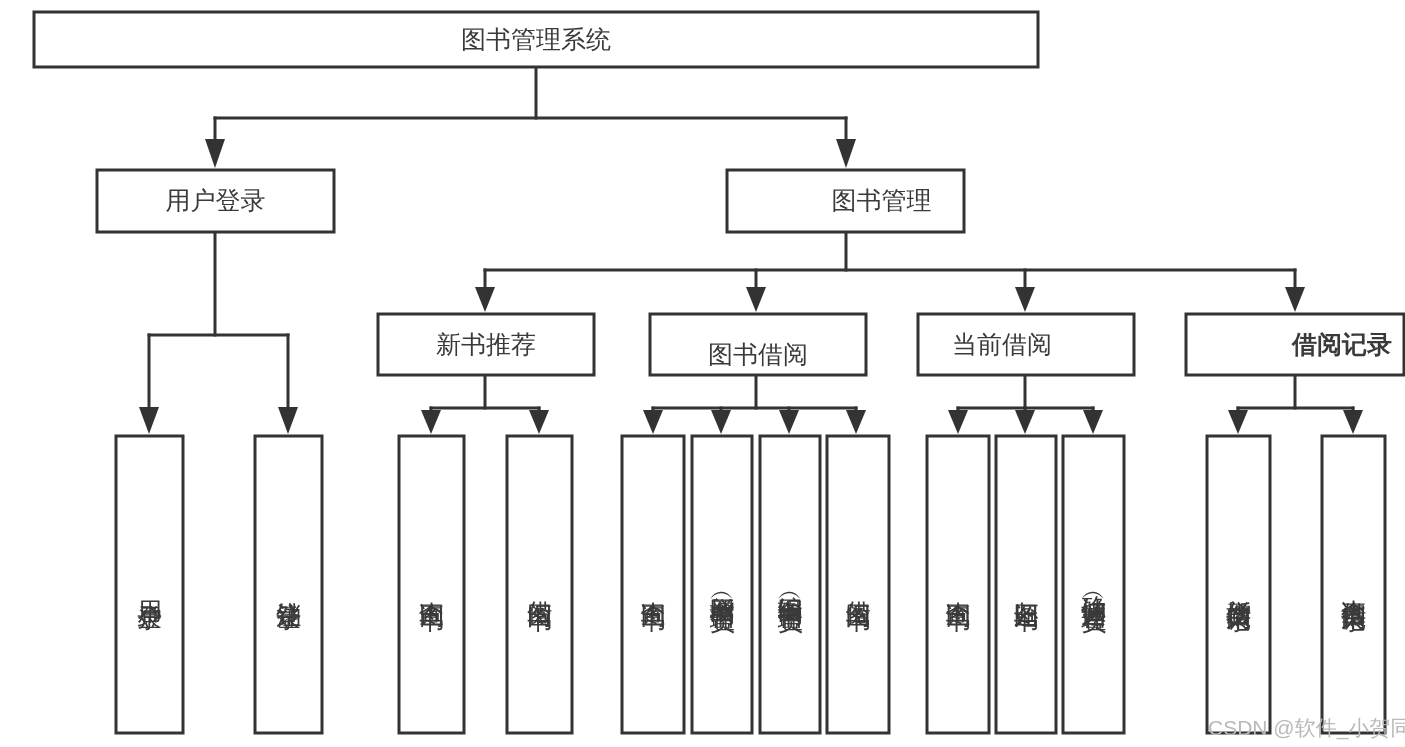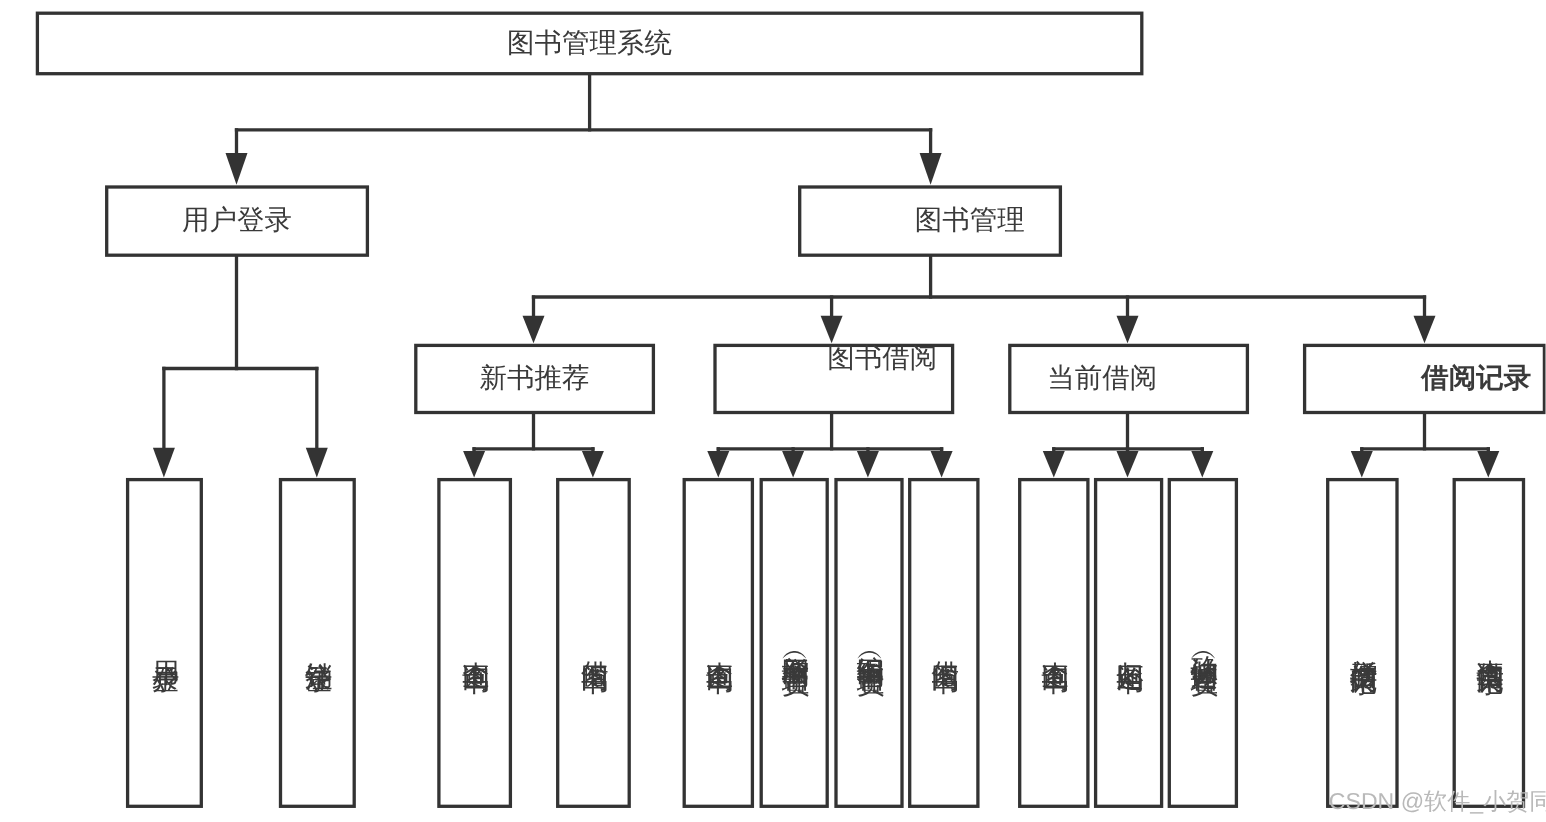--- a/index.html
+++ b/index.html
@@ -186,21 +186,21 @@
     <rect class="node-box" x="1191" y="436" width="63" height="297"></rect>
     <rect class="node-box" x="1306" y="436" width="63" height="297"></rect>
   </svg>
 
   <div class="node-label horizontal" style="left:18px; top:12px; width:1004px; height:55px;">图书管理系统</div>
 
   <div class="node-label horizontal" style="left:81px; top:170px; width:237px; height:62px;">用户登录</div>
   <div class="node-label horizontal" style="left:747px; top:170px; width:237px; height:62px;">图书管理</div>
 
   <div class="node-label horizontal" style="left:362px; top:314px; width:216px; height:61px;">新书推荐</div>
-  <div class="node-label horizontal" style="left:634px; top:296px; width:216px; height:61px;padding-left:44px;">图书借阅</div>
+  <div class="node-label horizontal" style="left:634px; top:324px; width:216px; height:61px;">图书借阅</div>
   <div class="node-label horizontal" style="left:878px; top:314px; width:216px; height:61px;">当前借阅</div>
   <div class="node-label horizontal" style="left:1217px; top:314px; width:218px; height:61px;font-weight:bold;">借阅记录</div>
 
   <div class="node-label vertical" style="left:100px; top:436px; width:67px; height:297px;">用户登录</div>
   <div class="node-label vertical" style="left:239px; top:436px; width:67px; height:297px;">注销登录</div>
 
   <div class="node-label vertical" style="left:383px; top:436px; width:65px; height:297px;">查询图书</div>
   <div class="node-label vertical" style="left:491px; top:436px; width:65px; height:297px;">借阅图书</div>
 
   <div class="node-label vertical" style="left:606px; top:436px; width:62px; height:297px;">查询图书</div>

